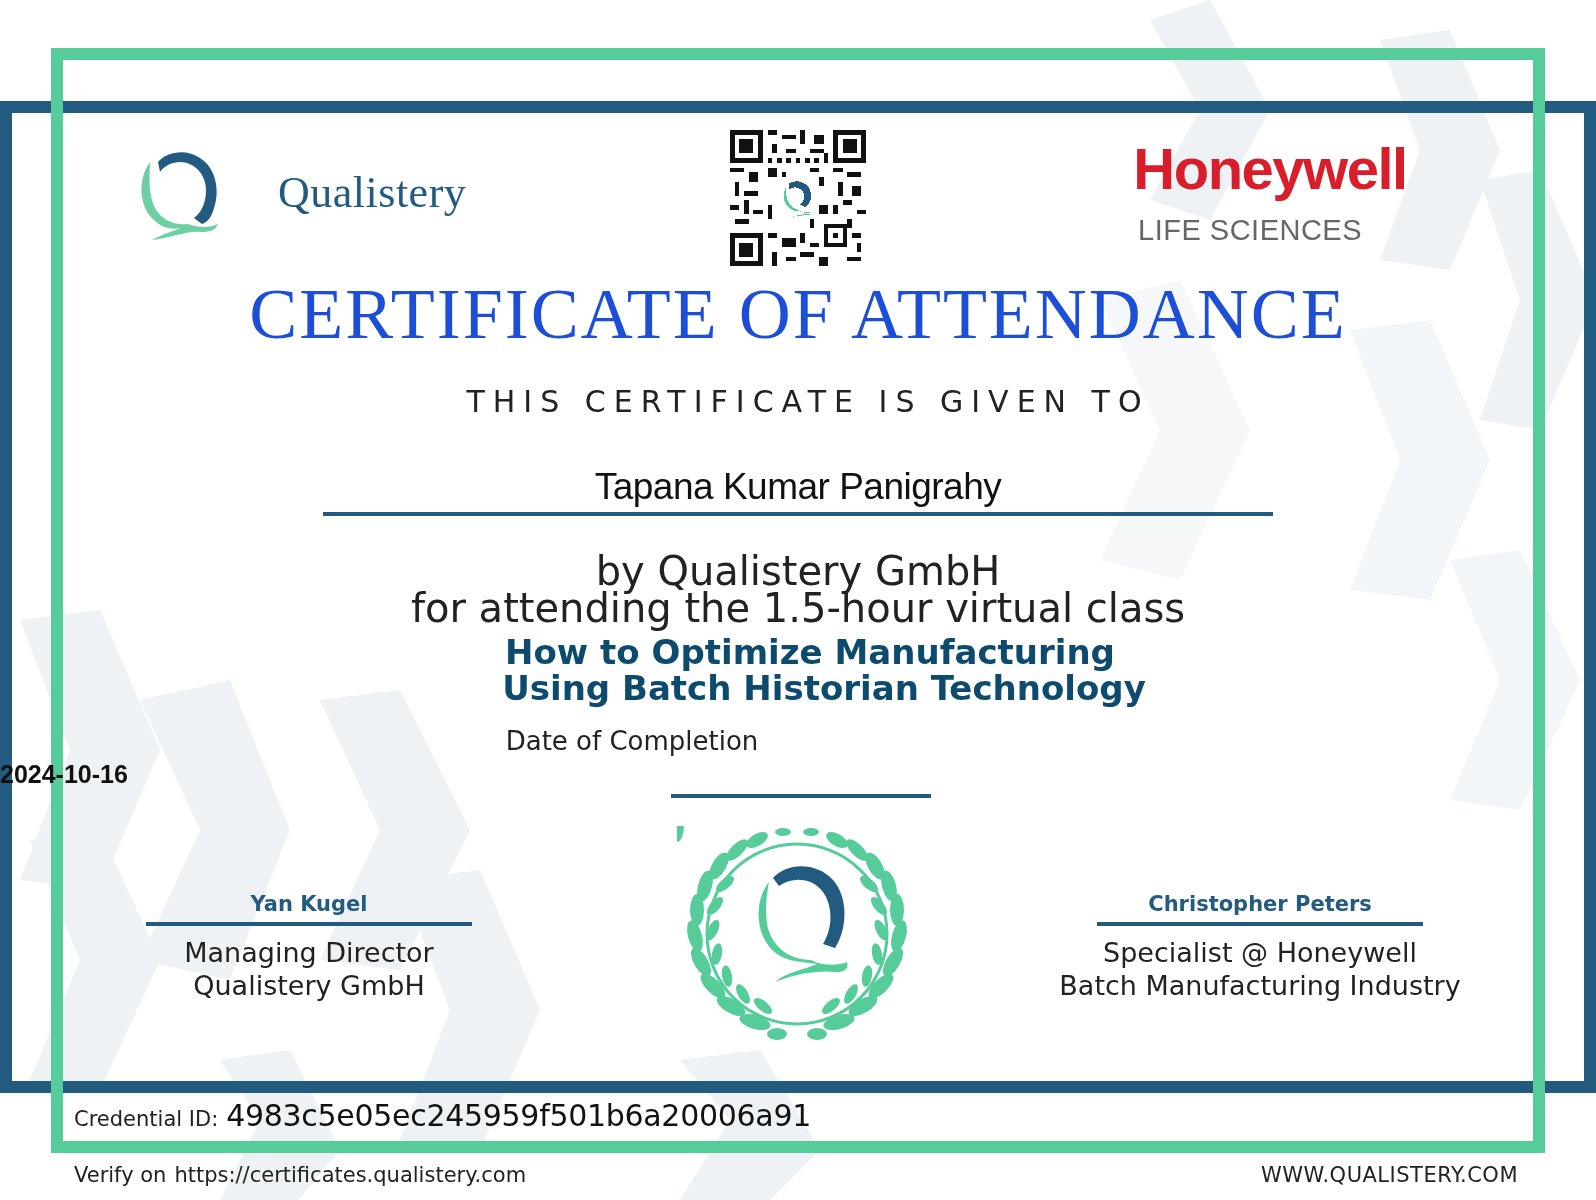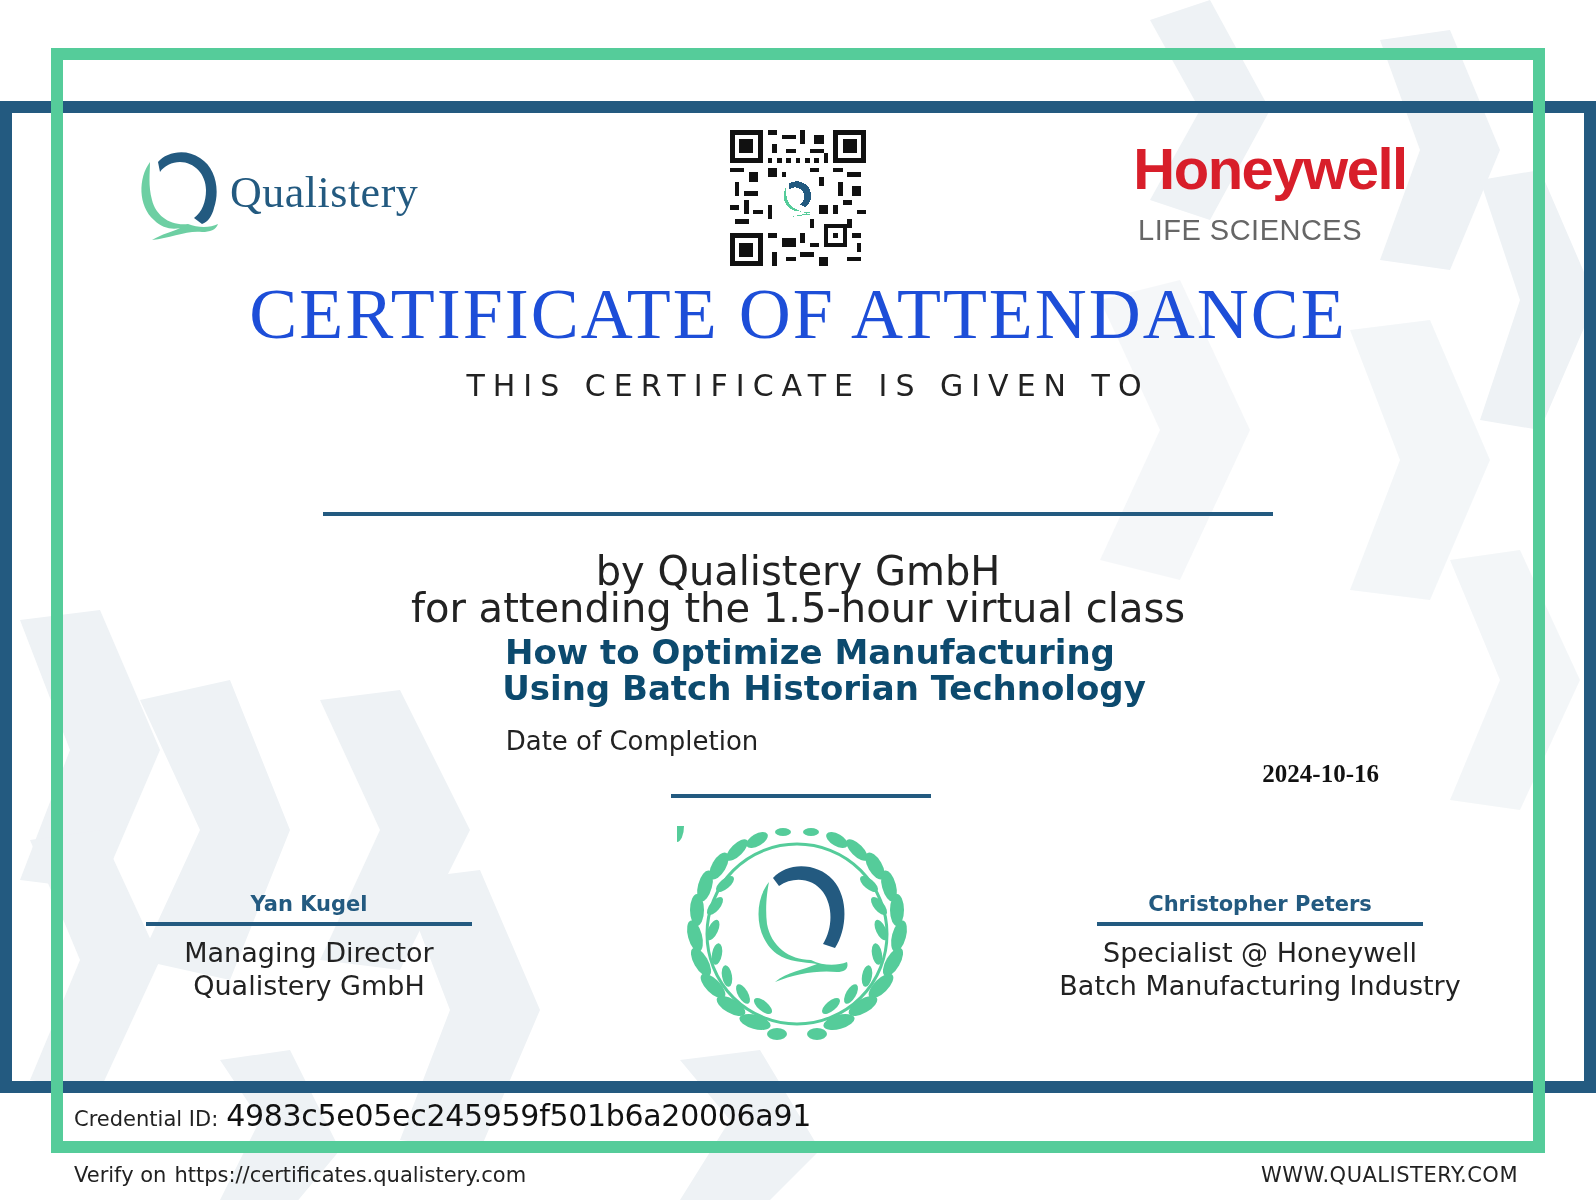--- a/index.html
+++ b/index.html
@@ -17,21 +17,21 @@
       border: 12px solid #235a80; border-right-width: 12px; z-index: 1;
     }
     .frame-green {
       position: absolute; left: 51px; top: 48px; width: 1494px; height: 1105px;
       border: 12px solid #55cc9a; z-index: 2;
     }
 
     .content { position: absolute; left: 0; top: 0; width: 1596px; height: 1200px; z-index: 3; }
 
     
-    .brand-left { position: absolute; left: 136px; top: 150px; display: flex; align-items: center; }
+    .brand-left { position: absolute; left: 136px; top: 150px; display: flex; align-items: center; gap: 48px; }
     .brand-left .q-logo { width: 90px; height: 92px; }
     .brand-left .brand-name {
       font-family: "Liberation Serif", serif; font-size: 44px; color: #235a80;
       margin-left: 4px; margin-top: -8px; letter-spacing: 0.5px;
     }
 
     .qr { position: absolute; left: 730px; top: 130px; width: 136px; height: 136px; }
 
     .brand-right { position: absolute; left: 1110px; top: 140px; width: 320px; text-align: center; }
     .brand-right .hw-name {
@@ -43,21 +43,21 @@
       margin-top: 16px; letter-spacing: 0.5px; padding-left: 28px; text-align: left;
     }
 
     
     .title {
       position: absolute; left: 0; top: 278px; width: 1596px; text-align: center;
       font-family: "Liberation Serif", serif; font-size: 72px; color: #1d4ed8;
       letter-spacing: 2px; line-height: 1;
     }
     .subtitle {
-      position: absolute; left: 0; top: 368px; width: 1596px; text-align: center;
+      position: absolute; left: 0; top: 384px; width: 1596px; text-align: center;
       font-family: "DejaVu Sans", sans-serif; font-size: 30px; color: #222222;
       letter-spacing: 8px; padding-left: 20px;
     }
 
     .recipient {
       position: absolute; left: 0; top: 466px; width: 1596px; text-align: center;
       font-family: "Liberation Sans", sans-serif; font-size: 37px; color: #111111; letter-spacing: -0.5px;
     }
     .recipient-line { position: absolute; left: 323px; top: 512px; width: 950px; height: 4px; background: #235a80; }
 
@@ -73,22 +73,22 @@
       font-family: "DejaVu Sans", sans-serif; font-weight: bold; font-size: 34px; color: #0c4a6e;
     }
     .course.l1 { top: 632px; }
     .course.l2 { top: 668px; padding-left: 28px; }
 
     .date-label {
       position: absolute; left: 0; top: 726px; width: 1264px; text-align: center;
       font-family: "DejaVu Sans", sans-serif; font-size: 26px; color: #222222;
     }
     .date-value {
-      position: absolute; left: 0; top: 760px; width: 1379px; text-align: right;
-      font-family: Liberation Serif, serif; font-weight: bold; font-size: 25px; color: #111111;
+      position: absolute; left: 0; top: 760px; width: 1379px; text-align: left;
+      font-family: Liberation Sans, sans-serif; font-weight: bold; font-size: 25px; color: #111111;
     }
     .date-line { position: absolute; left: 671px; top: 794px; width: 260px; height: 4px; background: #235a80; }
 
     .seal { position: absolute; left: 677px; top: 826px; width: 240px; height: 220px; }
 
     
     .sig { position: absolute; text-align: center; }
     .sig .sig-name {
       font-family: "DejaVu Sans", sans-serif; font-weight: bold; font-size: 21px; color: #235a80;
     }
@@ -228,20 +228,21 @@
     </svg>
 
     <div class="brand-right">
       <div class="hw-name">Honeywell</div>
       <div class="hw-sub">LIFE SCIENCES</div>
     </div>
 
     <div class="title">CERTIFICATE OF ATTENDANCE</div>
     <div class="subtitle">THIS CERTIFICATE IS GIVEN TO</div>
 
+    <div class="recipient">Tapana Kumar Panigrahy</div>
     <div class="recipient-line"></div>
 
     <div class="by-line">by Qualistery GmbH</div>
     <div class="for-line">for attending the 1.5-hour virtual class</div>
 
     <div class="course l1">How to Optimize Manufacturing</div>
     <div class="course l2">Using Batch Historian Technology</div>
 
     <div class="date-label">Date of Completion</div>
     <div class="date-value">2024-10-16</div>

